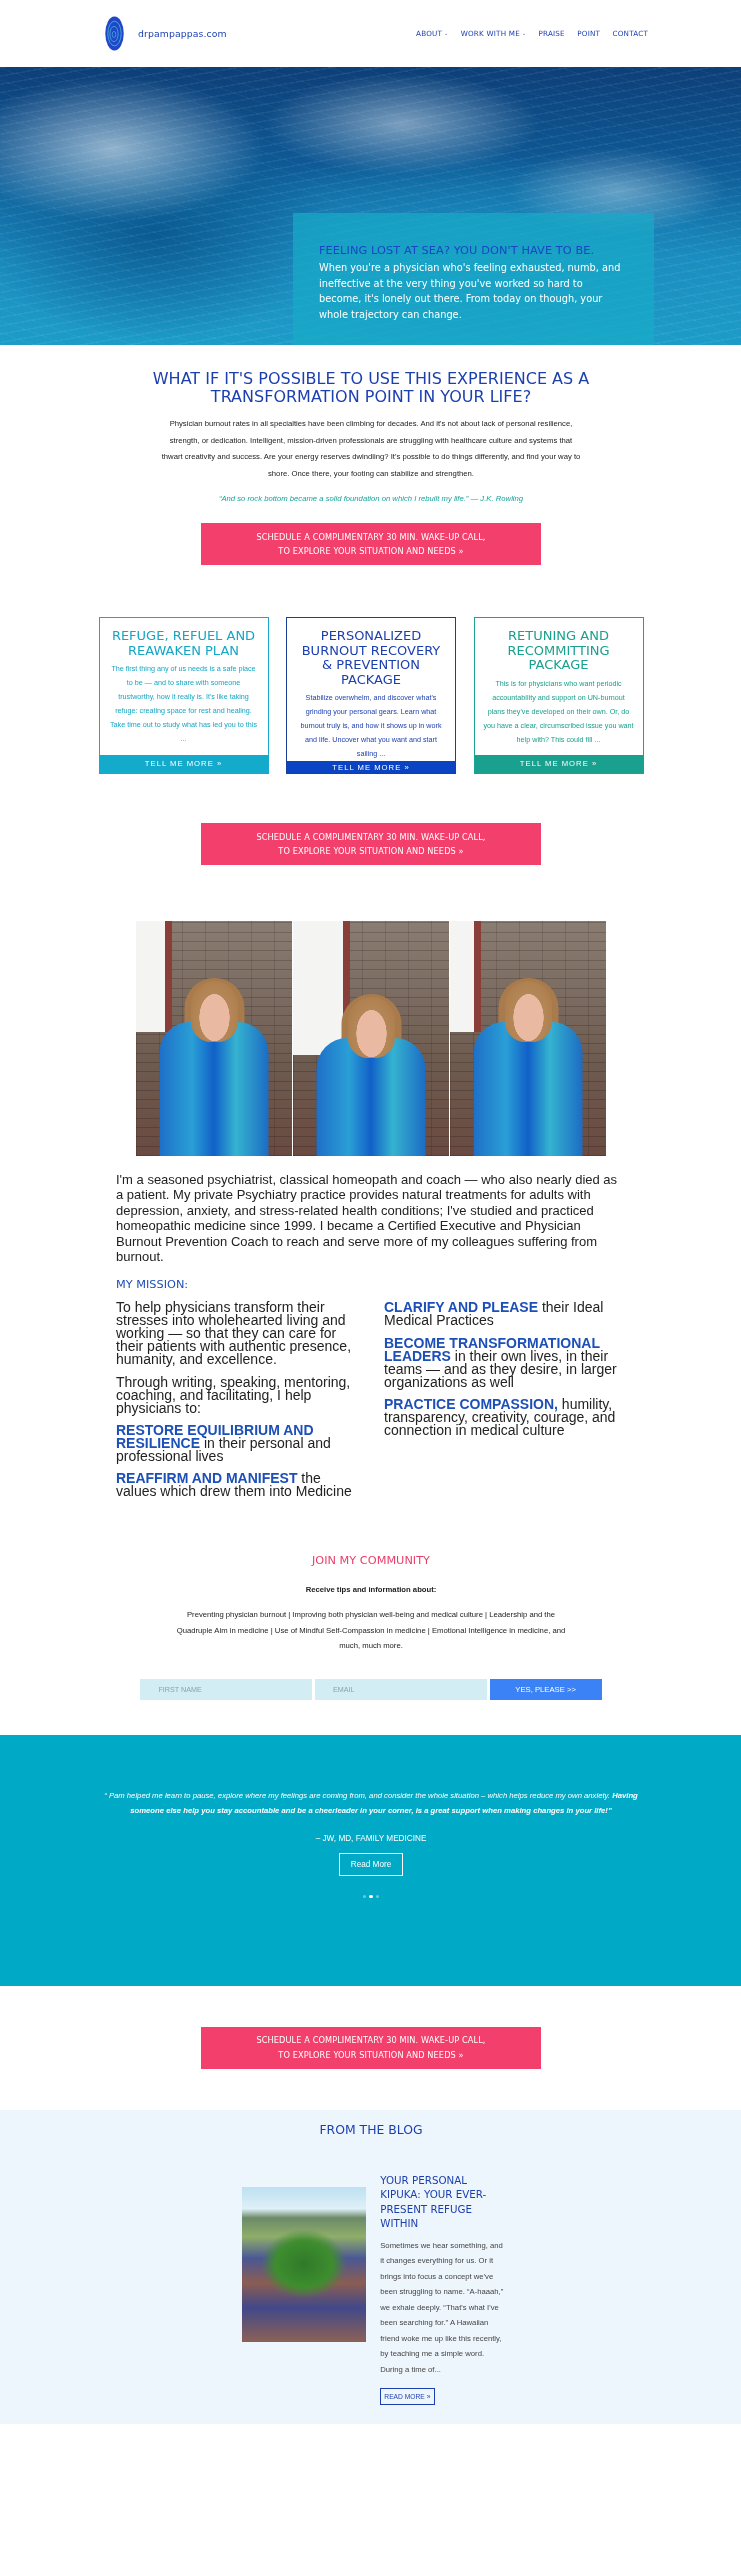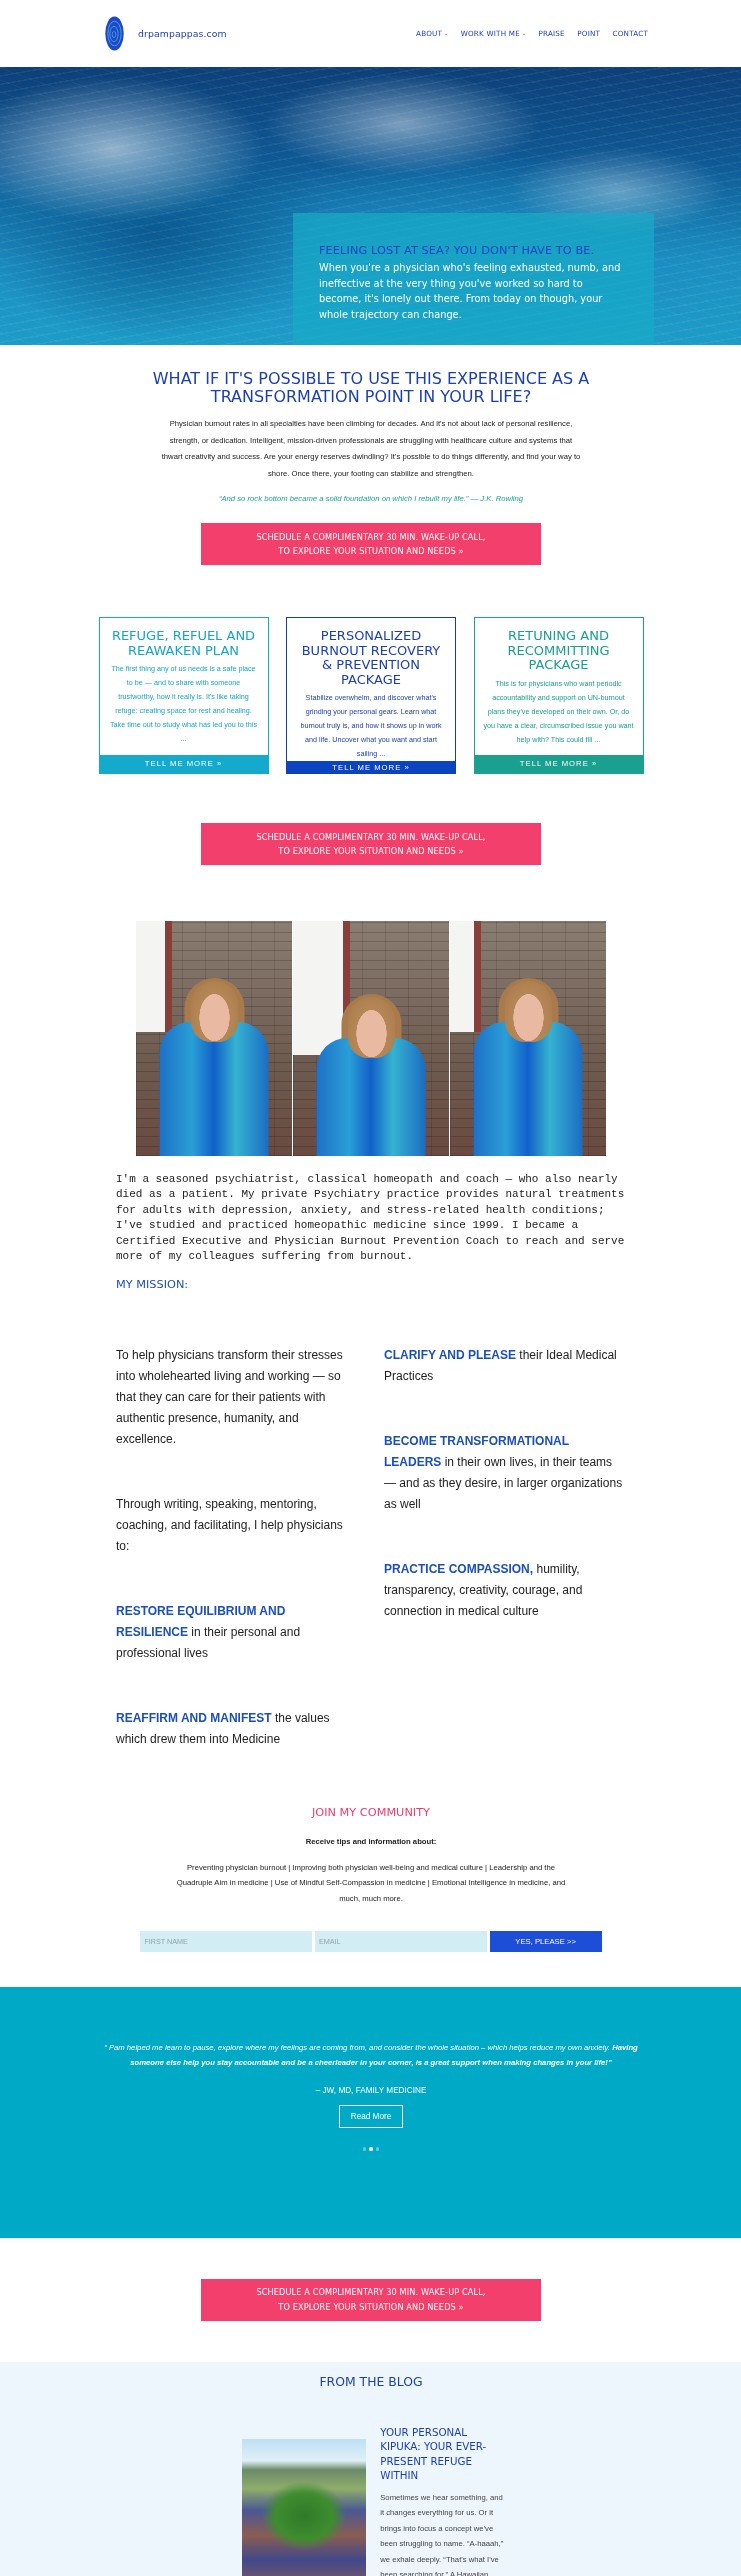--- a/index.html
+++ b/index.html
@@ -69,36 +69,36 @@
   .photo .person { position: absolute; left: 50%; transform: translateX(-50%); bottom: 0; width: 129px; height: 175px; }
   .photo .torso { position: absolute; left: 10.3px; right: 10.3px; bottom: 0; height: 134px; background: linear-gradient(90deg, #1e70c8 0%, #2a9fd6 30%, #1160c8 50%, #35b3d0 70%, #1c6cc4 100%); border-radius: 31px 31px 0 0; }
   .photo .head { position: absolute; left: 50%; transform: translateX(-50%); top: 0; width: 47px; height: 61px; border-radius: 24px 24px 20.6px 20.6px; background: radial-gradient(ellipse at 50% 60%, #e9b9a2 45%, #b58758 46%, #a97845 100%); }
   .photo .hair { position: absolute; left: 50%; transform: translateX(-50%); top: -3.1px; width: 60px; height: 88px; border-radius: 30px 30px 10.3px 10.3px; background: #a87a4c; z-index: -1; }
   .photo.p2 .person { bottom: -15.5px; }
   .photo.p2 .window { width: 57px; height: 134px; }
   .photo.p3 .window { width: 31px; }
 
   
   .bio { width: 510px; margin: 15.5px auto 0; }
-  .bio-text { font-size: 11px; line-height: 15.5px; color: #222; font-family: Liberation Mono, monospace; }
+  .bio-text { font-size: 13px; line-height: 15.5px; color: #222; }
   .mission-title { color: #1c4fb8; font-size: 11.3px; font-weight: normal; margin-top: 13.4px; margin-bottom: 10.3px; font-family: "DejaVu Sans", sans-serif; }
   .mission-cols { display: flex; gap: 26px; }
   .mission-col { width: 242px; }
-  .mission-p { font-size: 12px; line-height: 21px; margin-bottom: 9.3px; color: #222; margin-top: 44px; }
+  .mission-p { font-size: 14px; line-height: 13px; margin-bottom: 9.3px; color: #222; }
   .hl { color: #1c4fb8; font-weight: bold; }
 
   
   .community { text-align: center; margin-top: 46px; }
   .community-title { color: #ec3c69; font-size: 11.3px; font-weight: normal; font-family: "DejaVu Sans", sans-serif; }
   .community-sub { margin-top: 18.5px; font-size: 7.7px; font-weight: bold; }
   .community-topics { width: 392px; margin: 13.4px auto 0; font-size: 7.7px; line-height: 15.5px; }
   .signup { display: flex; justify-content: center; gap: 2.6px; margin-top: 25px; }
-  .signup input { width: 172px; height: 20.6px; border: none; background: #d2eef4; padding-left: 4px; font-size: 7.2px; color: #888; font-family: "Liberation Sans", sans-serif; }
+  .signup input { width: 172px; height: 20.6px; border: none; background: #d2eef4; padding-left: 18px; font-size: 7.2px; color: #888; font-family: "Liberation Sans", sans-serif; }
   .signup input::placeholder { color: #8fa2a8; }
-  .signup-btn { width: 112px; height: 20.6px; background: #1d4ed8; color: #fff; display: flex; align-items: center; justify-content: center; font-size: 7.7px; cursor: pointer; }
+  .signup-btn { width: 112px; height: 20.6px; background: #3b82f6; color: #fff; display: flex; align-items: center; justify-content: center; font-size: 7.7px; cursor: pointer; }
 
   
   .testimonial { margin-top: 35px; height: 251px; background: #00aac7; text-align: center; padding-top: 53px; color: #fff; }
   .t-quote { width: 556px; margin: 0 auto; font-size: 7.7px; line-height: 15.5px; font-style: italic; }
   .t-quote b { font-weight: bold; }
   .t-author { margin-top: 15.5px; font-size: 8.2px; }
   .t-btn { display: inline-block; margin-top: 10.3px; border: 1px solid #fff; padding: 5.7px 10.3px; font-size: 8.2px; cursor: pointer; }
   .dots { display: flex; justify-content: center; gap: 3.1px; margin-top: 19.6px; }
   .dot { width: 3.1px; height: 3.1px; border-radius: 50%; background: rgba(255,255,255,0.4); cursor: pointer; }
   .dot.active { background: #fff; }

